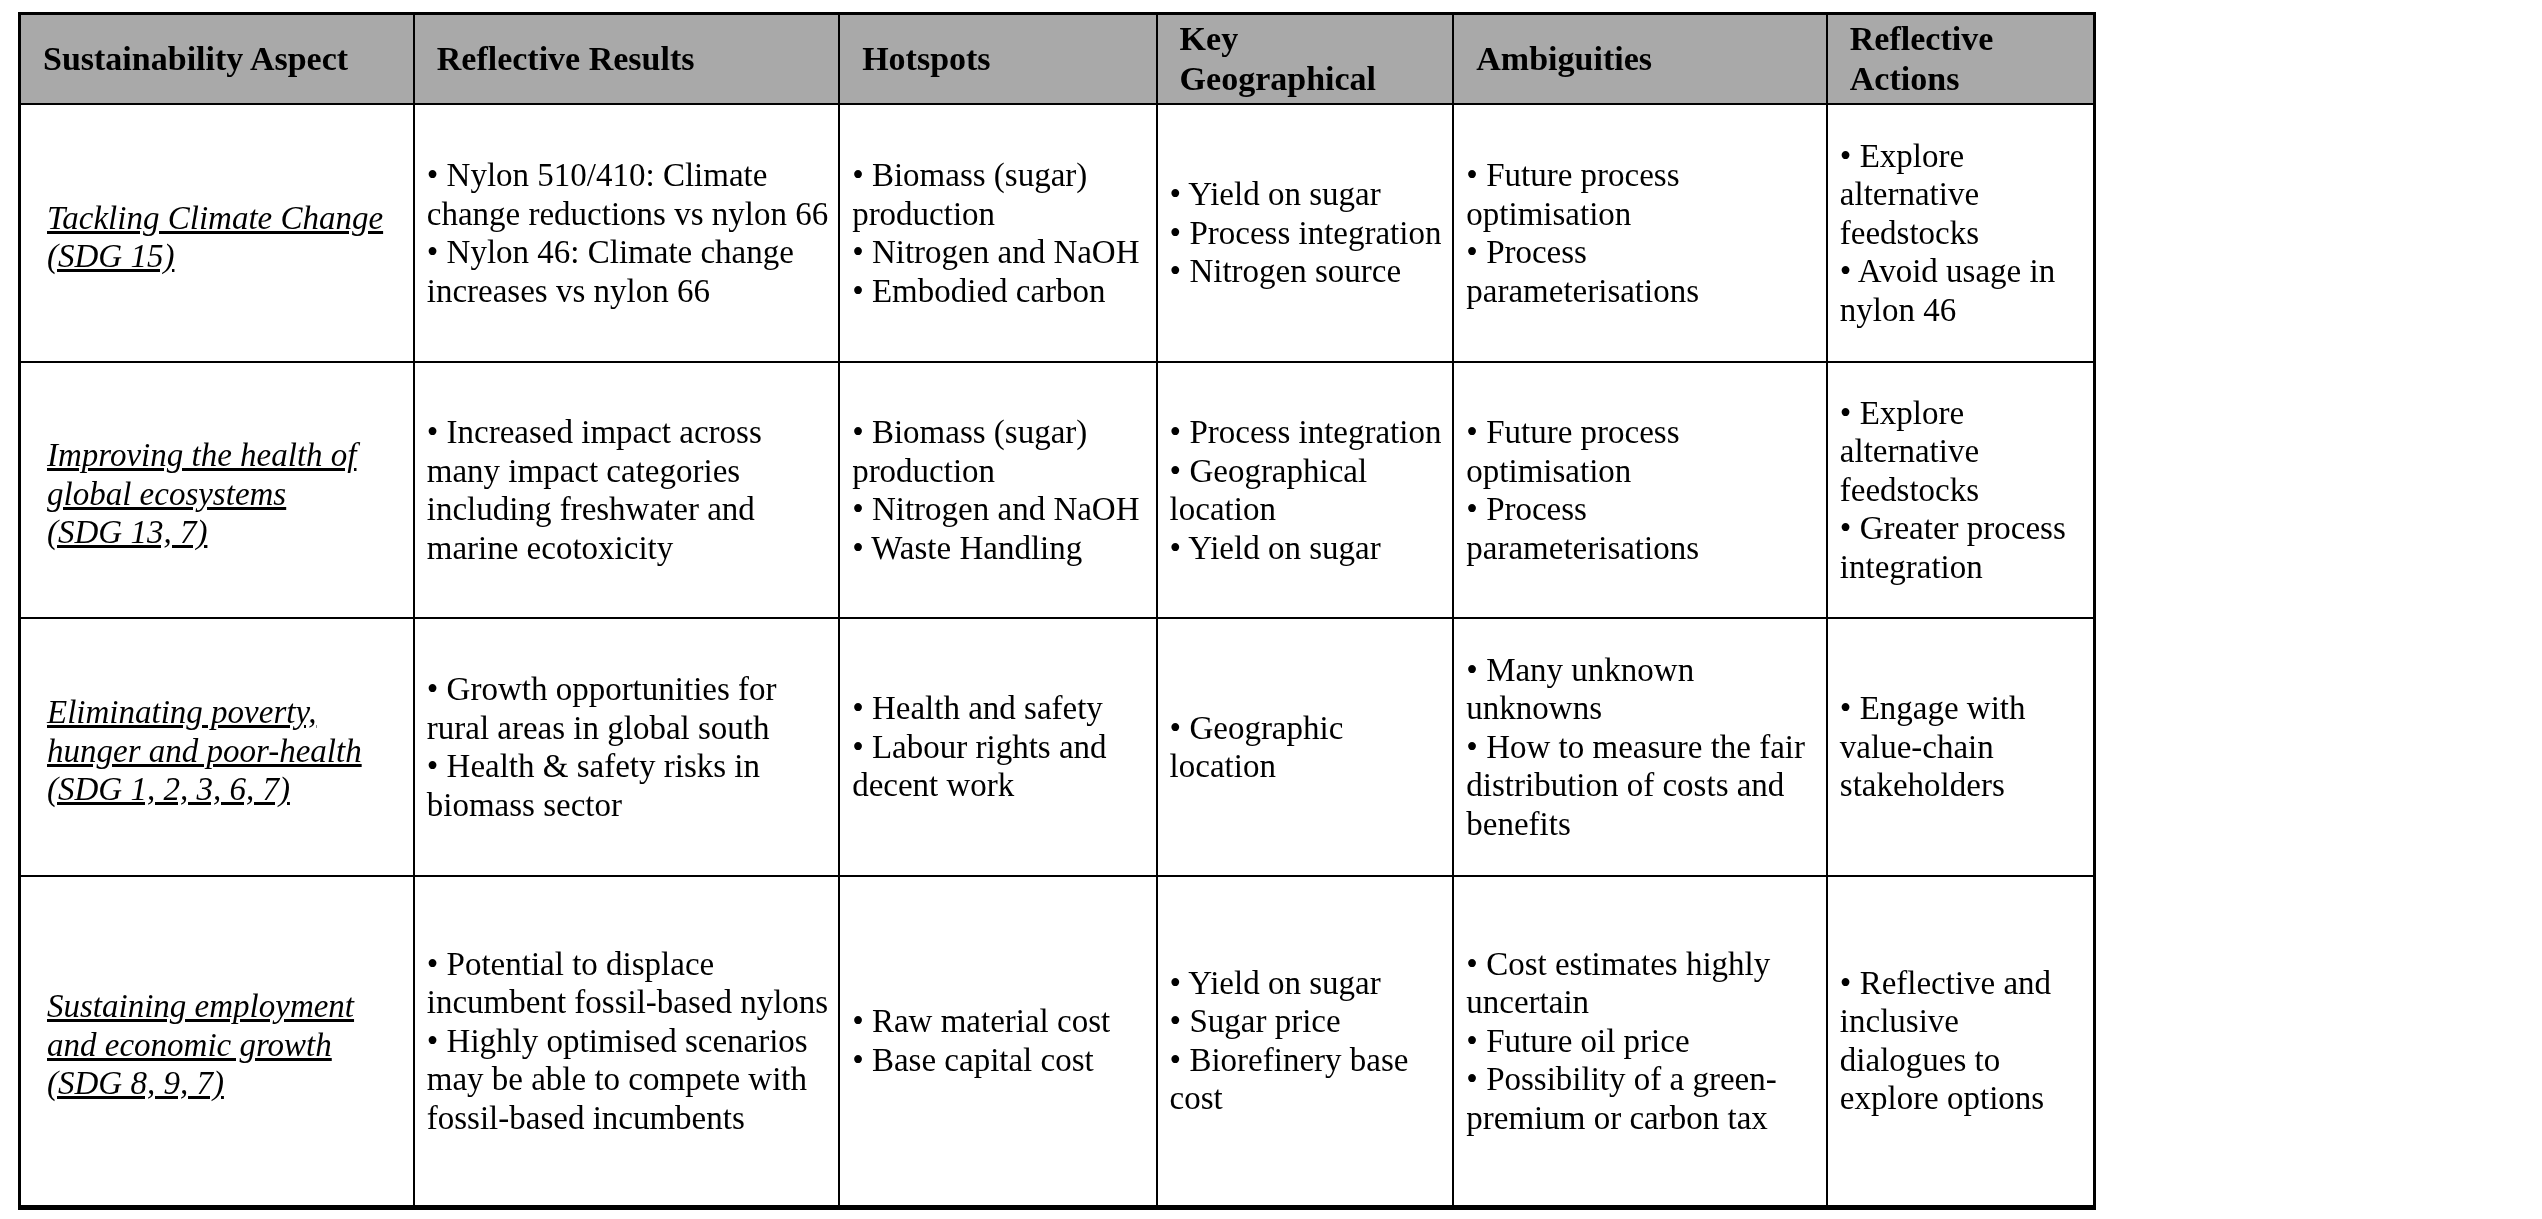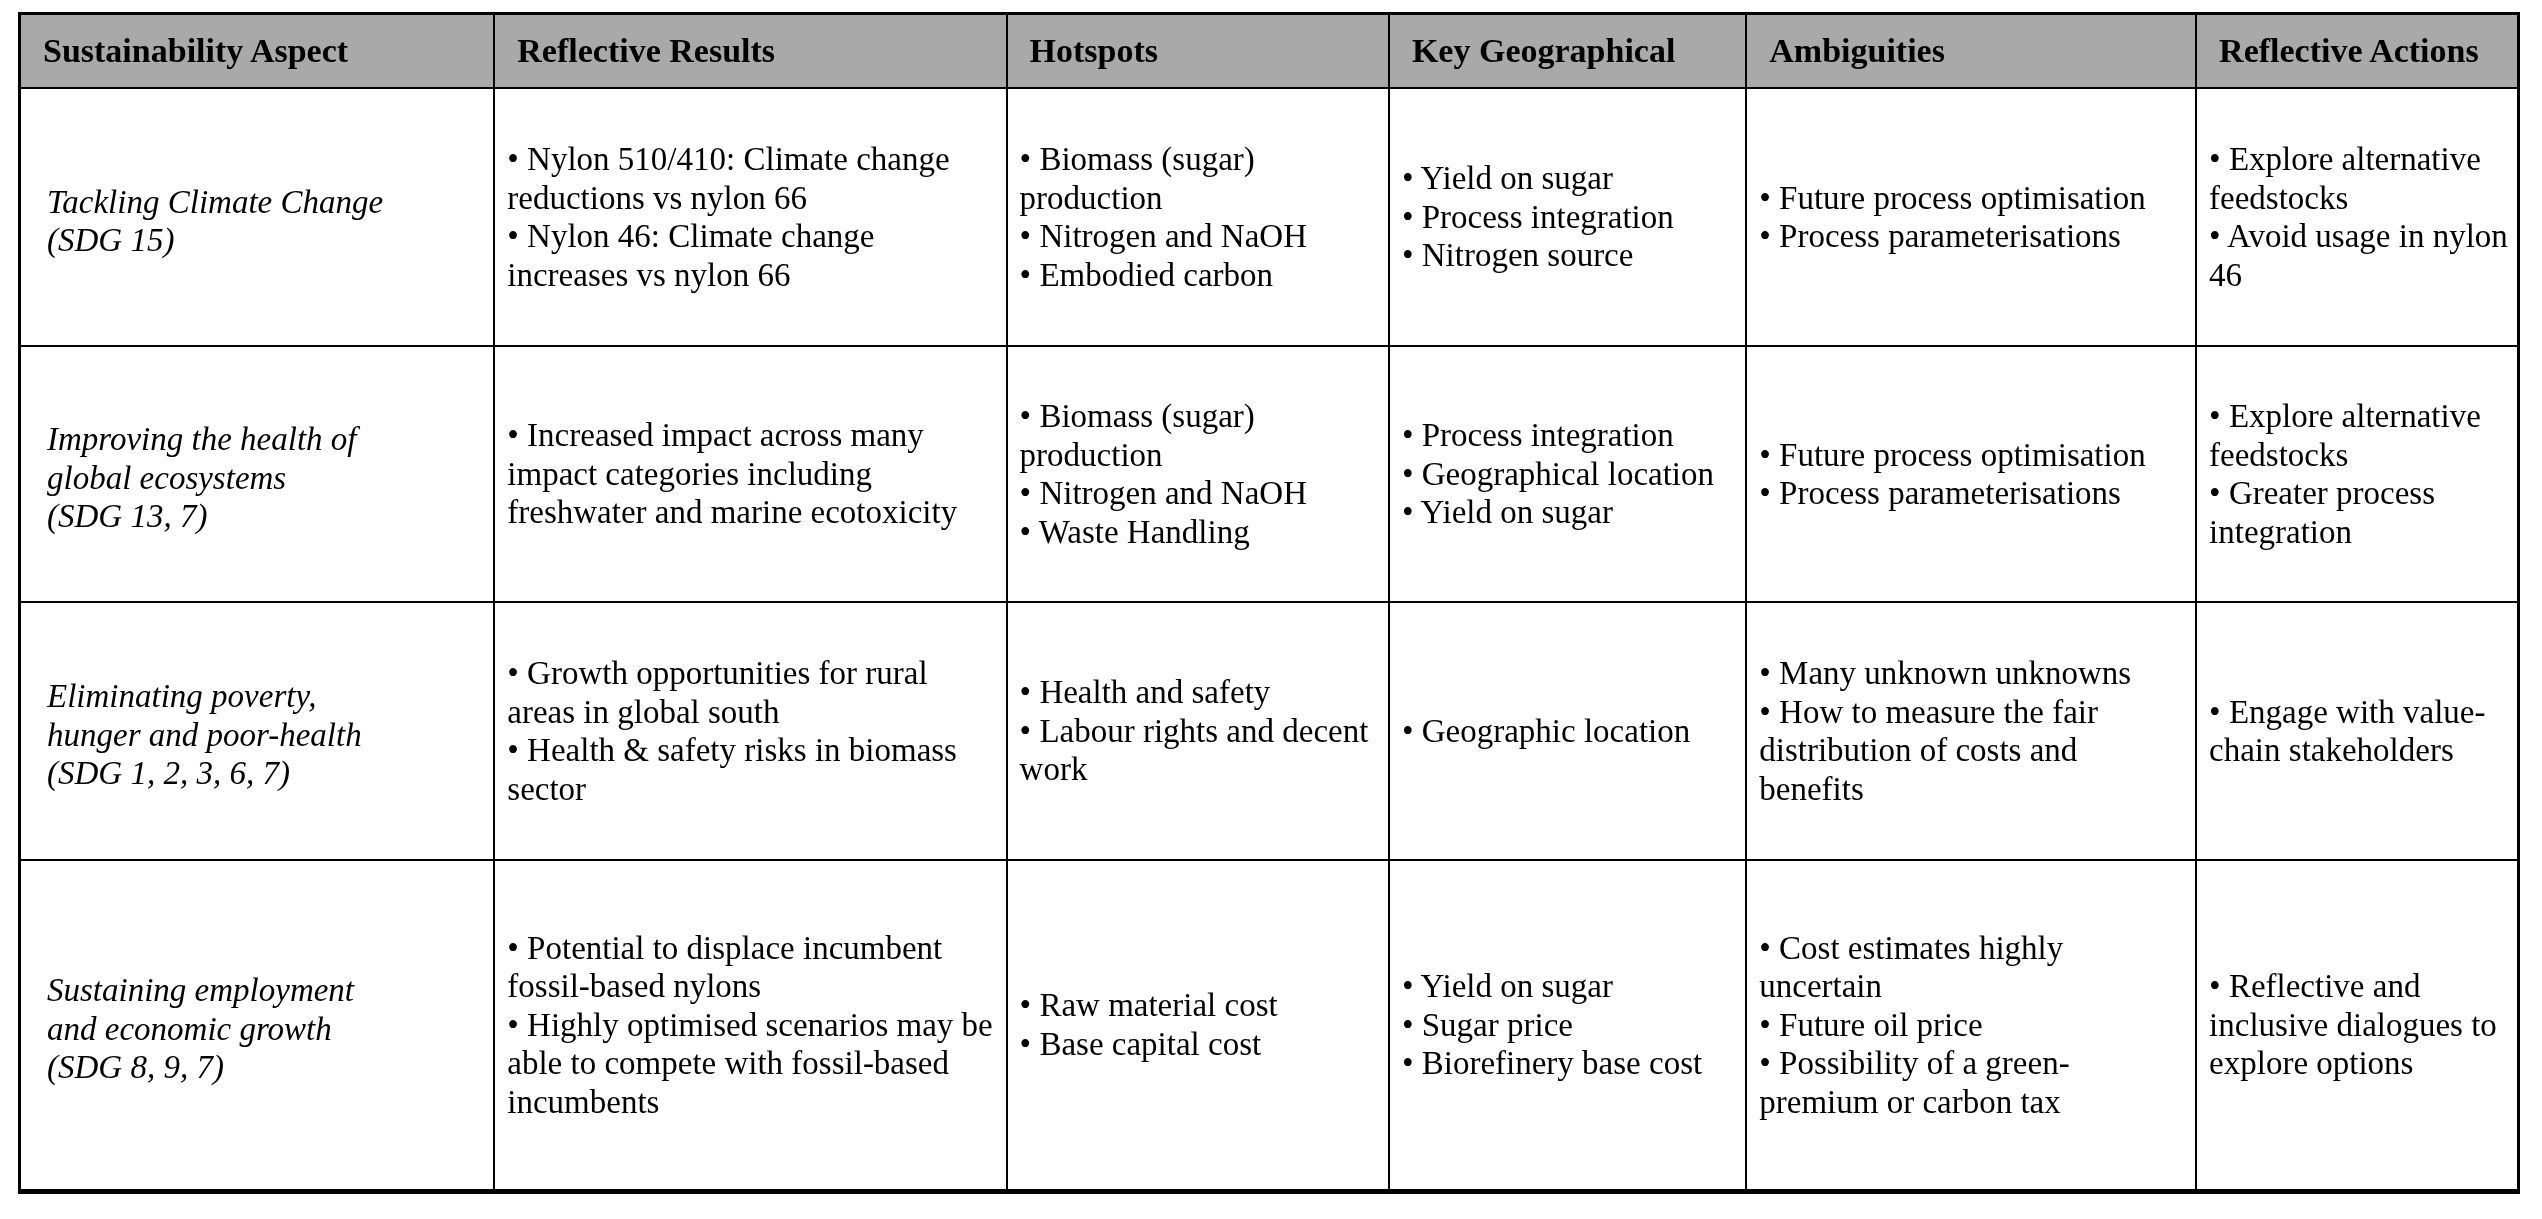--- a/index.html
+++ b/index.html
@@ -16,21 +16,21 @@
     font-family:"Liberation Serif", serif;
     color:var(--text-color);
   }
   .page{
     padding:12px 18px 0 18px;
     box-sizing:border-box;
   }
   table.sdg-table{
     border-collapse:collapse;
     table-layout:fixed;
-    width:2502px;
+    width:2078px;
     border:3px solid var(--border-color);
     border-bottom-width:5px;
   }
   col.c0{width:19.0%;}
   col.c1{width:20.5%;}
   col.c2{width:15.3%;}
   col.c3{width:14.3%;}
   col.c4{width:18.0%;}
   col.c5{width:12.9%;}
   th,td{
@@ -52,20 +52,21 @@
     line-height:38.5px;
   }
   tr.r0{height:258px;}
   tr.r1{height:256px;}
   tr.r2{height:258px;margin-top:20px;}
   tr.r3{height:331px;}
   td.aspect{
     font-style:italic;
     white-space:pre-line;
     padding:8px 14px 0 26px;
+    text-decoration:underline;
   }
   td.bullets{
     padding:8px 8px 8px 12px;
   }
   .bullet-item{
     margin:0;
   }
   .bullet-glyph{
     display:inline;
   }

